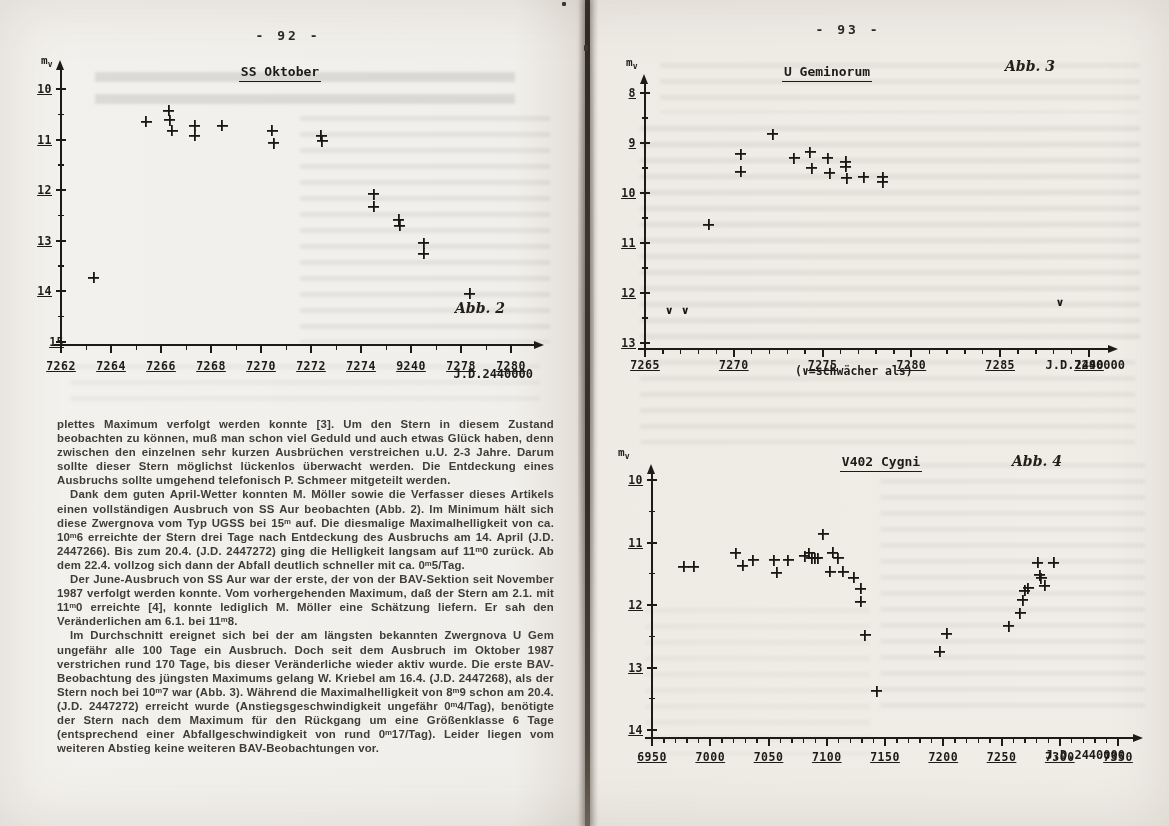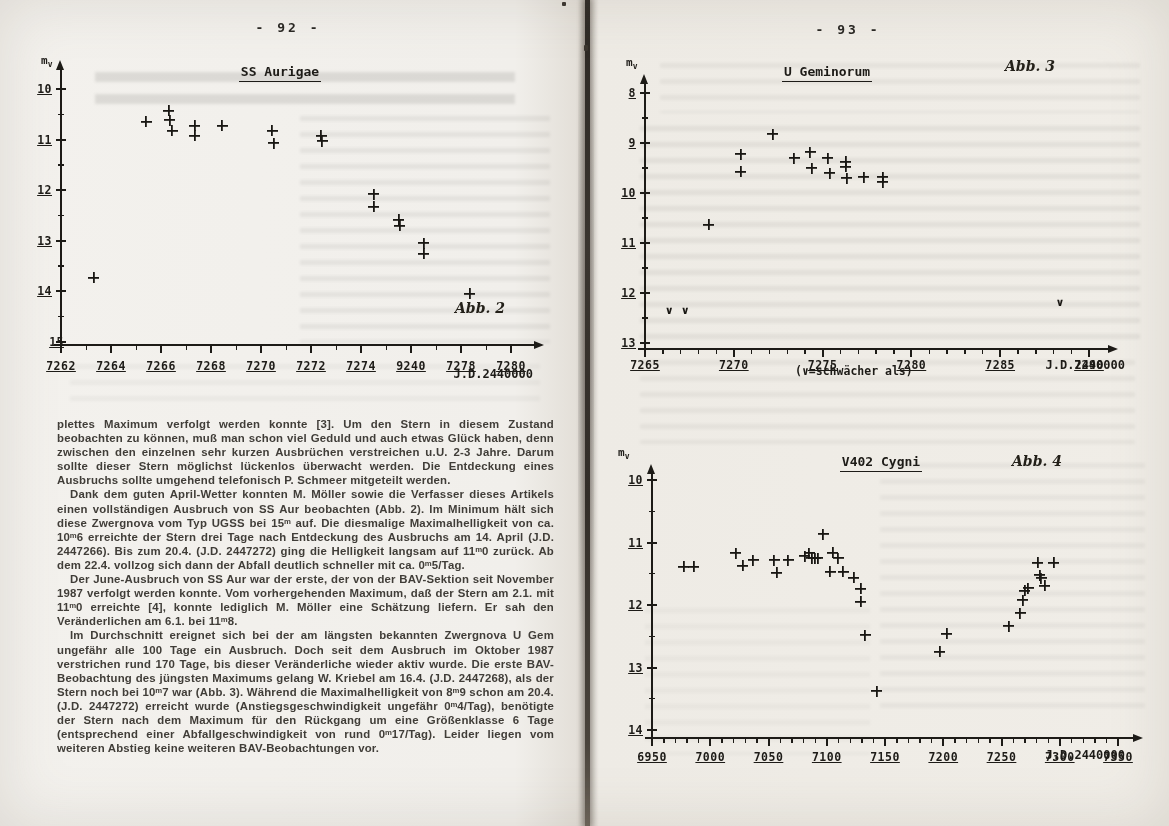--- a/index.html
+++ b/index.html
@@ -59,26 +59,26 @@
   <div class="ghost" style="left:640px;top:352px;width:495px;height:92px;opacity:.08;"></div>
   <div class="ghost" style="left:880px;top:455px;width:265px;height:260px;opacity:.07;"></div>
   <div class="ghost" style="left:645px;top:600px;width:225px;height:155px;opacity:.05;"></div>
   <div class="ghost" style="left:660px;top:55px;width:480px;height:58px;opacity:.08;"></div>
 
   <div class="spine"></div>
   <div class="spine-line"></div>
   <div class="speck" style="left:562px;top:2px;width:4px;height:4px;"></div>
   <div class="speck" style="left:584px;top:45px;width:4px;height:6px;"></div>
 
-  <div class="hdr" style="left:238px;top:20px;width:100px;">- 92 -</div>
+  <div class="hdr" style="left:238px;top:28px;width:100px;">- 92 -</div>
   <div class="hdr" style="left:798px;top:22px;width:100px;">- 93 -</div>
 
   <div class="chart">
     <div class="ctitle" style="left:200px;top:64px;width:160px;">
-      <span>SS Aurigae</span></div>
+      <span>SS Oktober</span></div>
     <div class="abb" style="left:455px;top:300px;">Abb. 2</div>
     <div class="mv" style="left:41px;top:54px;">
       <span>m</span><sub>v</sub></div>
     <div class="jdlab" style="left:420px;top:367px;">J.D.2440000</div>
   <div class="ax" style="left: 60px; top: 68px; width: 2px; height: 277px;"></div>
       <div class="arrow-up" style="left: 55.5px; top: 60px;"></div>
       <div class="ax" style="left: 54px; top: 344px; width: 480px; height: 2px;"></div>
       <div class="arrow-right" style="left: 534px; top: 340.5px;"></div>
       <div class="tick" style="left: 60px; top: 345px; width: 2px; height: 8px;"></div>
       <div class="lbl" style="left: 37px; top: 359px; width: 48px;">7262</div>

